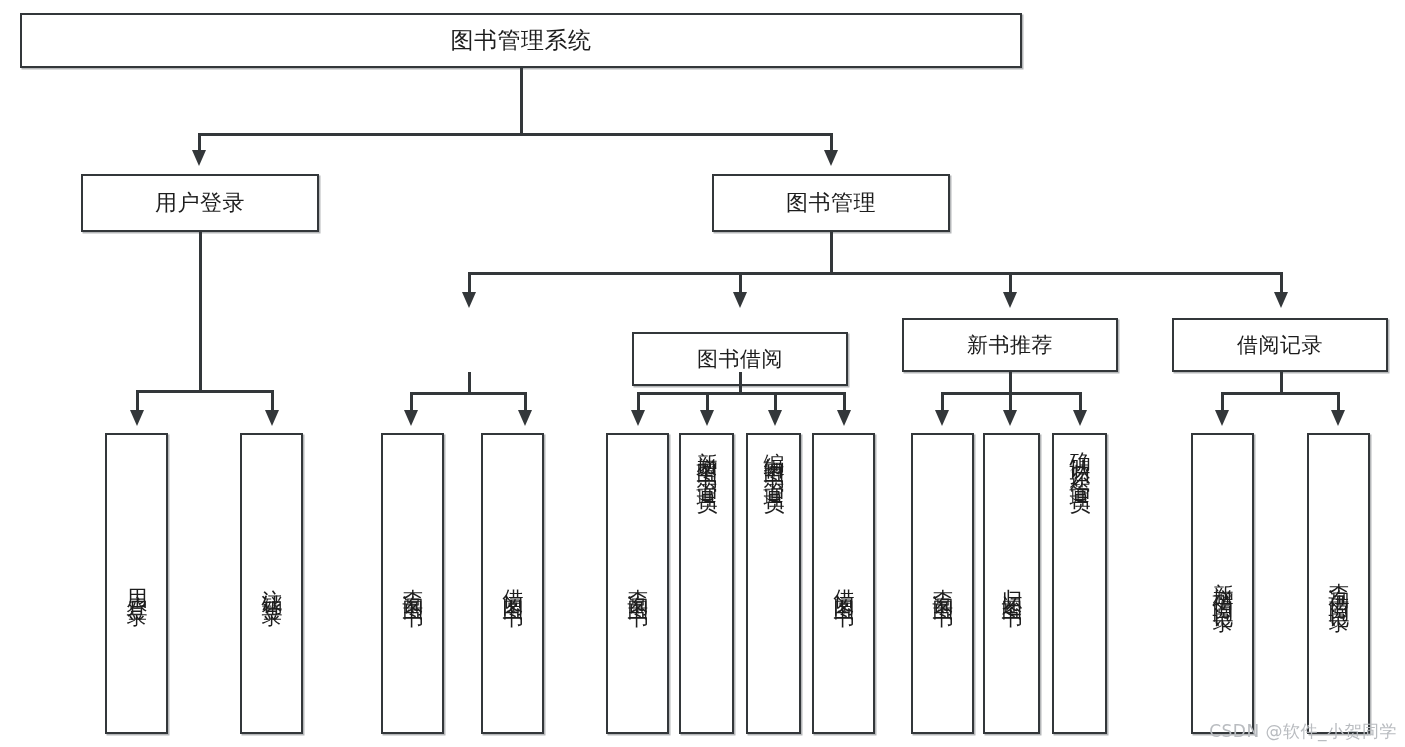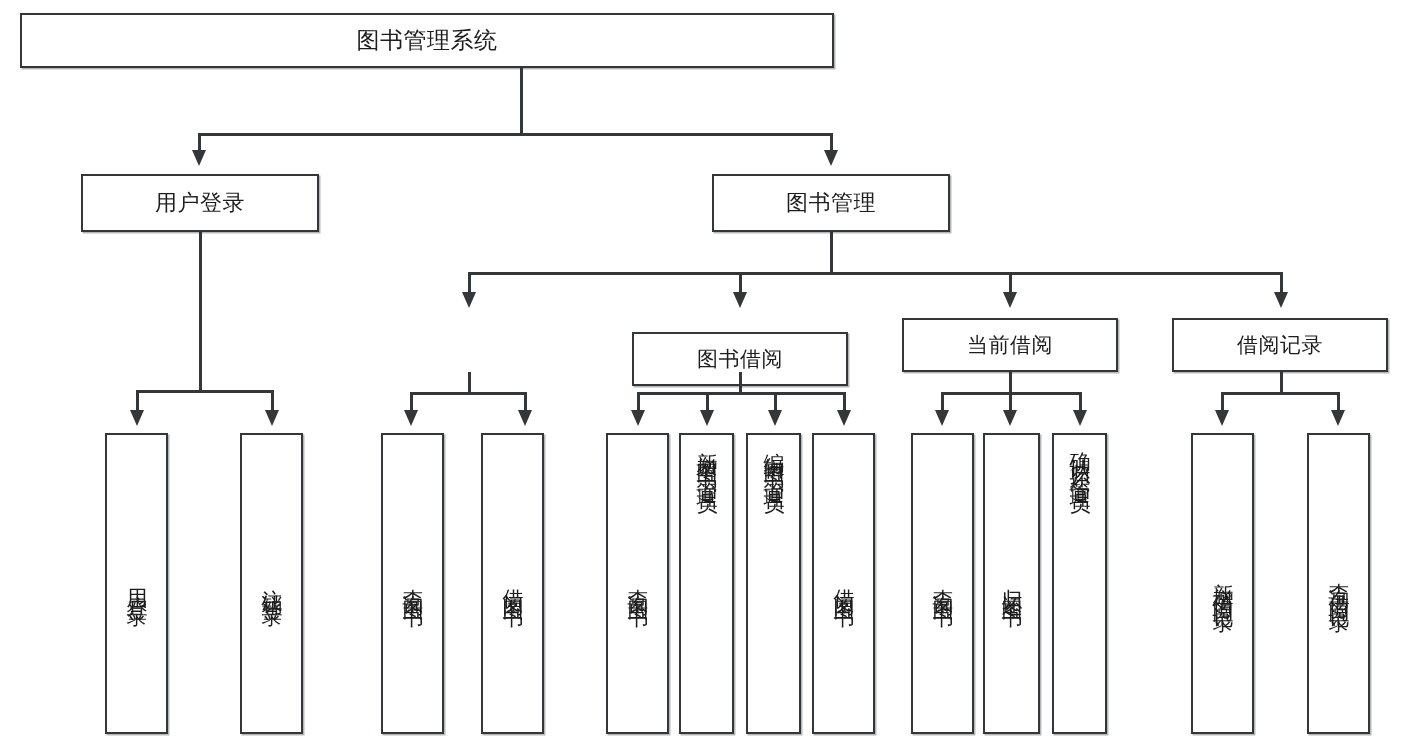--- a/index.html
+++ b/index.html
@@ -85,21 +85,21 @@
     letter-spacing: 0.5px;
     white-space: nowrap;
     font-family: "DejaVu Sans", "Liberation Sans", sans-serif;
   }
 </style>
 </head>
 <body>
 
 <div id="canvas">
 
-  <div class="node root" style="left:20px; top:13px; width:814px; height:55px;">
+  <div class="node root" style="left:20px; top:13px; width:1002px; height:55px;">
     <span class="label">图书管理系统</span>
   </div>
 
   <div class="ln v" style="left:520px; top:68px; width:2.5px; height:66px;"></div>
 
   <div class="ln h" style="left:198px; top:133px; width:634px;"></div>
 
   <div class="ln v" style="left:198px; top:133px; height:20px;"></div>
   <div class="arrow" style="left:192px; top:150px;"></div>
 
@@ -129,21 +129,21 @@
   <div class="arrow" style="left:733px; top:292px;"></div>
   <div class="ln v" style="left:1009px; top:272px; height:22px;"></div>
   <div class="arrow" style="left:1003px; top:292px;"></div>
   <div class="ln v" style="left:1280px; top:272px; height:22px;"></div>
   <div class="arrow" style="left:1274px; top:292px;"></div>
 
   <div class="node level3" style="left:632px; top:332px; width:216px; height:54px;">
     <span class="label">图书借阅</span>
   </div>
   <div class="node level3" style="left:902px; top:318px; width:216px; height:54px;">
-    <span class="label">当前借阅</span>
+    <span class="label">新书推荐</span>
   </div>
   <div class="node level3" style="left:1172px; top:318px; width:216px; height:54px;text-align:right;">
     <span class="label">借阅记录</span>
   </div>
 
   <div class="ln v" style="left:468px; top:372px; height:22px;"></div>
   <div class="ln h" style="left:410px; top:392px; width:116px;"></div>
   <div class="ln v" style="left:410px; top:392px; height:20px;"></div>
   <div class="arrow" style="left:404px; top:410px;"></div>
   <div class="ln v" style="left:524px; top:392px; height:20px;"></div>
@@ -213,14 +213,15 @@
     <span class="label">确认归还（管理员）</span>
   </div>
 
   <div class="node leaf centered" style="left:1191px; top:433px; width:63px; height:301px;">
     <span class="label">新增借阅记录</span>
   </div>
   <div class="node leaf centered" style="left:1307px; top:433px; width:63px; height:301px;">
     <span class="label">查询借阅记录</span>
   </div>
 
+  <div id="watermark">CSDN @软件_小贺同学</div>
 
 </div>
 
 </body></html>

